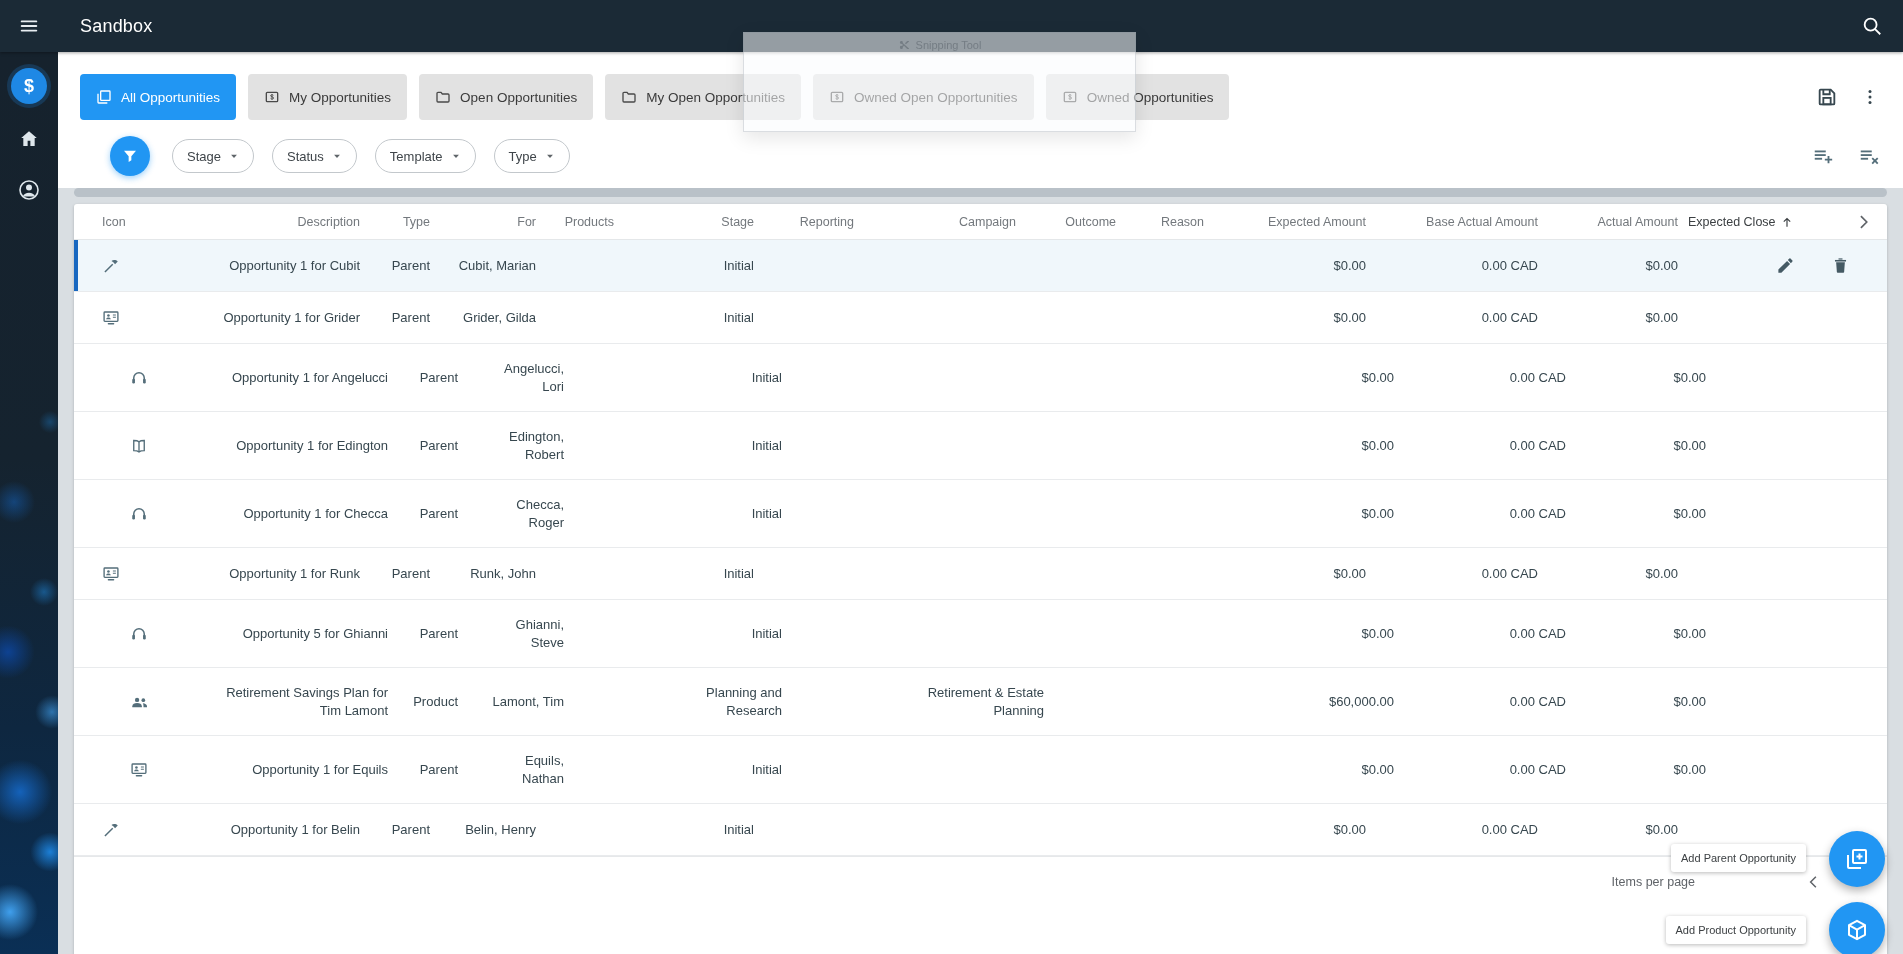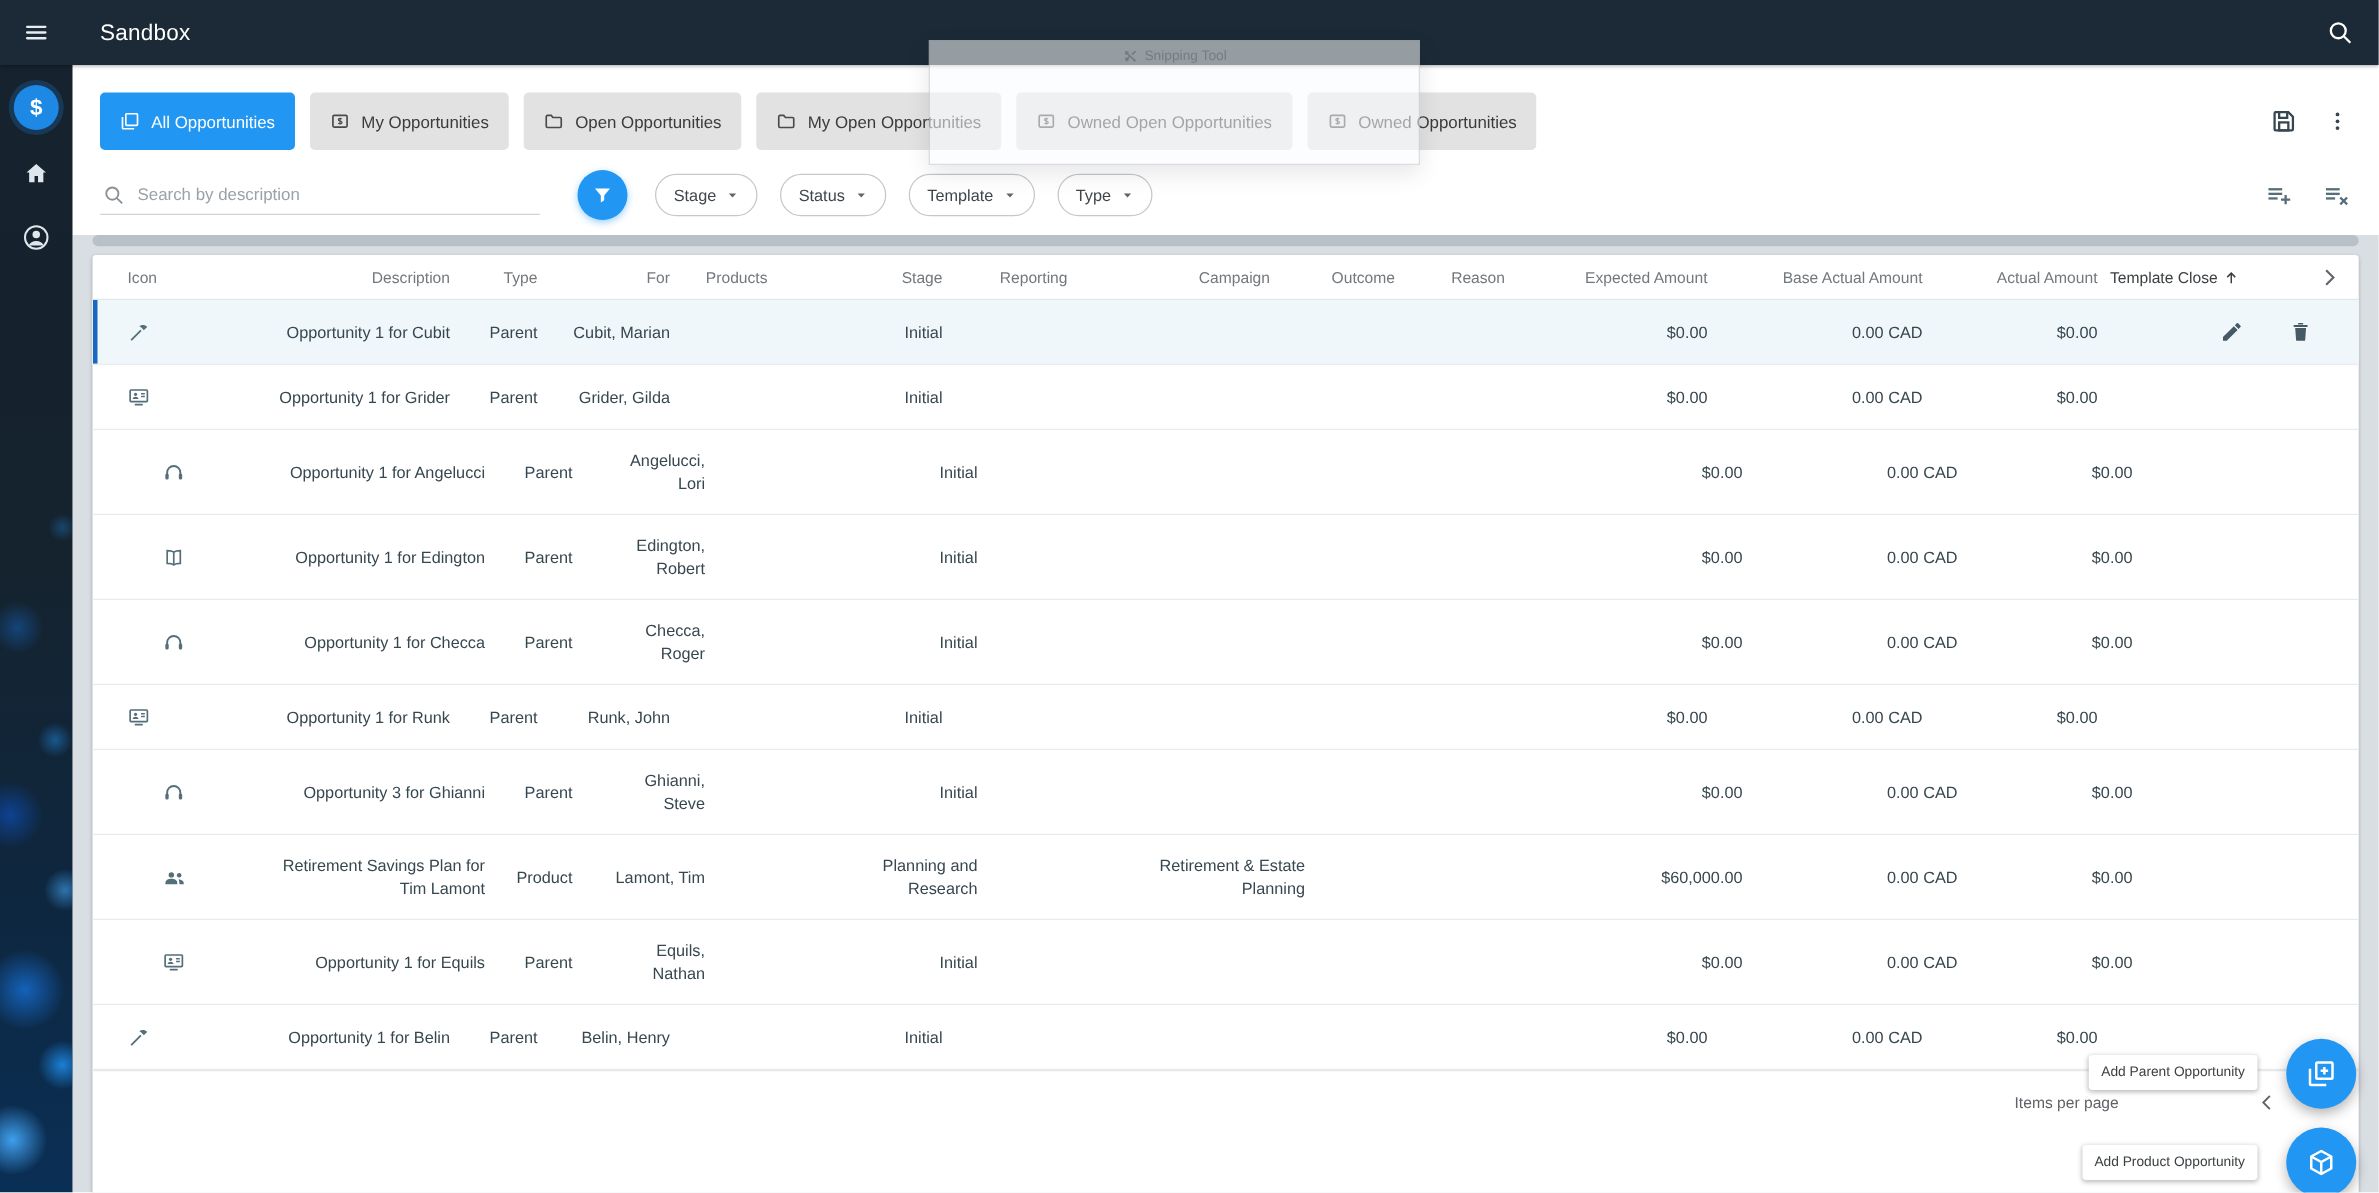--- a/index.html
+++ b/index.html
@@ -208,27 +208,20 @@
           <svg width="20" height="20" viewBox="0 0 24 24" fill="currentColor">
             <circle cx="12" cy="5.5" r="1.8"></circle>
             <circle cx="12" cy="12" r="1.8"></circle>
             <circle cx="12" cy="18.5" r="1.8"></circle>
           </svg>
         </button>
     </span>
   </div>
 
   <div class="filter-row">
-    <div class="searchbox">
-      <svg width="18" height="18" viewBox="0 0 24 24" fill="none" stroke="currentColor" stroke-width="2">
-          <circle cx="10.5" cy="10.5" r="6.5"></circle>
-          <path d="M15.3 15.3L21 21"></path>
-        </svg>
-      <input placeholder="Search by description" style="">
-    </div>
     <button class="filter-fab">
       <svg width="18" height="18" viewBox="0 0 24 24" fill="currentColor">
           <path d="M4 5h16l-6.2 7.4v5.2L10.2 20v-7.6z"></path>
         </svg>
     </button>
     <div class="pills">
       <button class="pill">
           <span>Stage</span>
           <span class="caret">
             <svg width="10" height="10" viewBox="0 0 24 24" fill="currentColor">
@@ -295,21 +288,21 @@
       <span>Products</span>
       <span>Stage</span>
       <span>Reporting</span>
       <span>Campaign</span>
       <span>Outcome</span>
       <span>Reason</span>
       <span>Expected Amount</span>
       <span>Base Actual Amount</span>
       <span>Actual Amount</span>
       <span class="th-close">
-          <span>Template Close</span>
+          <span>Expected Close</span>
           <svg width="14" height="14" viewBox="0 0 24 24" fill="none" stroke="currentColor" stroke-width="2">
             <path d="M12 20V6M6.5 11.5L12 6l5.5 5.5"></path>
           </svg>
         </span>
       <button class="th-chev">
           <svg width="20" height="20" viewBox="0 0 24 24" fill="none" stroke="currentColor" stroke-width="2">
             <path d="M9.5 5l7 7-7 7"></path>
           </svg>
         </button>
     </div>
@@ -477,21 +470,21 @@
     </div>
 
     <div class="trow grid h2">
       <span class="c-icon">
           <svg width="18" height="18" viewBox="0 0 24 24" fill="currentColor">
             <path d="M12 4a8 8 0 00-8 8v4h2v-4a6 6 0 0112 0v4h2v-4a8 8 0 00-8-8z"></path>
             <rect x="3" y="13" width="3.6" height="6.4" rx="1.6"></rect>
             <rect x="17.4" y="13" width="3.6" height="6.4" rx="1.6"></rect>
           </svg>
         </span>
-      <span class="cell">Opportunity 3 for Ghianni</span>
+      <span class="cell">Opportunity 5 for Ghianni</span>
       <span class="cell">Parent</span>
       <span class="cell">Ghianni,
 Steve</span>
       <span class="cell"></span>
       <span class="cell">Initial</span>
       <span class="cell"></span>
         <span class="cell"></span>
         <span class="cell"></span>
         <span class="cell"></span>
       <span class="cell">$0.00</span>

